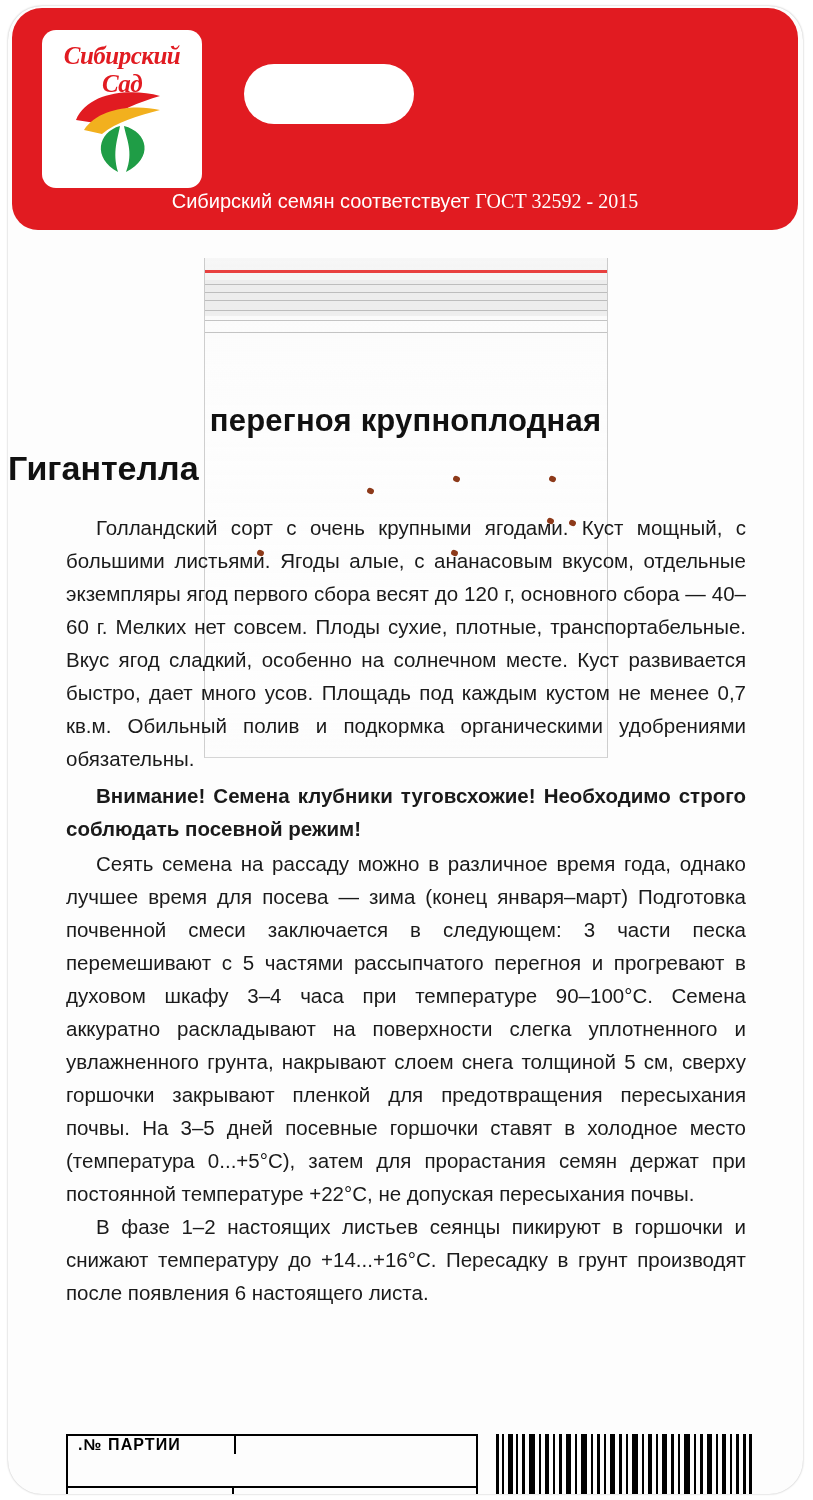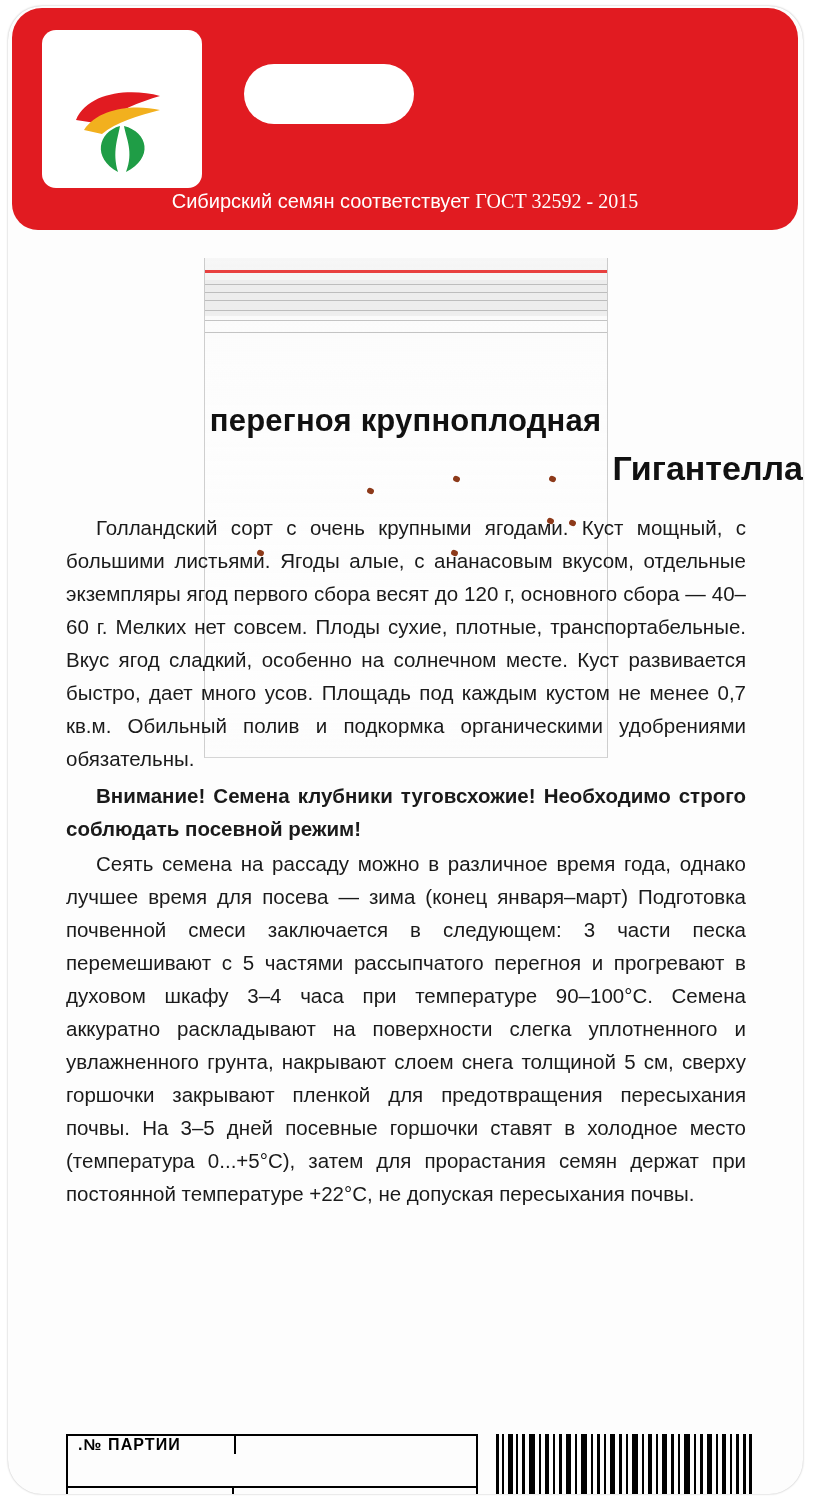--- a/index.html
+++ b/index.html
@@ -150,21 +150,21 @@
     text-align: center;
     font-size: 31px;
     font-weight: bold;
     color: #111;
     letter-spacing: 0.2px;
   }
   #title-2 {
     position: absolute;
     left: 0; top: 215px;
     width: 795px;
-    text-align: right;
+    text-align: left;
     font-size: 34px;
     font-weight: bold;
     color: #111;
   }
 
   #body-text {
     position: absolute;
     left: 58px;
     top: 277px;
     width: 680px;
@@ -238,20 +238,21 @@
 </style>
 </head>
 <body>
 
 <div id="packet">
 
   <div id="header">
     <div id="hang-hole"></div>
 
     <div id="logo-box">
+      <div id="logo-text">Сибирский Сад</div>
       <svg id="logo-plant" viewBox="0 0 108 88">
         <path d="M8 34 C20 6, 62 2, 92 10 C72 16, 50 24, 34 38 Z" fill="#e11b21"></path>
         <path d="M16 44 C30 22, 66 18, 92 24 C70 30, 48 36, 34 48 Z" fill="#f2b01e"></path>
         <path d="M52 40 C30 46, 24 72, 50 86 C44 66, 50 52, 52 40 Z" fill="#1f9d46"></path>
         <path d="M56 40 C80 46, 86 72, 58 86 C66 66, 58 52, 56 40 Z" fill="#1f9d46"></path>
       </svg>
     </div>
 
     <div id="gost-line">
       <span>Сибирский семян соответствует</span>
@@ -279,20 +280,21 @@
 
   <div id="content">
 
     <div id="title-1">перегноя крупноплодная</div>
     <div id="title-2">Гигантелла</div>
 
     <div id="body-text">
       <p class="indent">Голландский сорт с очень крупными ягодами. Куст мощный, с большими листьями. Ягоды алые, с ананасовым вкусом, отдельные экземпляры ягод первого сбора весят до 120 г, основного сбора — 40–60 г. Мелких нет совсем. Плоды сухие, плотные, транспортабельные. Вкус ягод сладкий, особенно на солнечном месте. Куст развивается быстро, дает много усов. Площадь под каждым кустом не менее 0,7 кв.м. Обильный полив и подкормка органическими удобрениями обязательны.</p>
       <p class="warn">Внимание! Семена клубники тугoвсхожие! Необходимо строго соблюдать посевной режим!</p>
       <p class="indent gap">Сеять семена на рассаду можно в различное время года, однако лучшее время для посева — зима (конец января–март) Подготовка почвенной смеси заключается в следующем: 3 части песка перемешивают с 5 частями рассыпчатого перегноя и прогревают в духовом шкафу 3–4 часа при температуре 90–100°С. Семена аккуратно раскладывают на поверхности слегка уплотненного и увлажненного грунта, накрывают слоем снега толщиной 5 см, сверху горшочки закрывают пленкой для предотвращения пересыхания почвы. На 3–5 дней посевные горшочки ставят в холодное место (температура 0...+5°С), затем для прорастания семян держат при постоянной температуре +22°С, не допуская пересыхания почвы.</p>
+      <p class="indent gap">В фазе 1–2 настоящих листьев сеянцы пикируют в горшочки и снижают температуру до +14...+16°С. Пересадку в грунт производят после появления 6 настоящего листа.</p>
     </div>
 
     <div id="lower">
 
       <div id="info-table">
         <div class="row first">
           <div class="cell left">.№ ПАРТИИ</div>
         </div>
         <div class="row">
           <div class="cell left">ГОД УРОЖАЯ</div>

